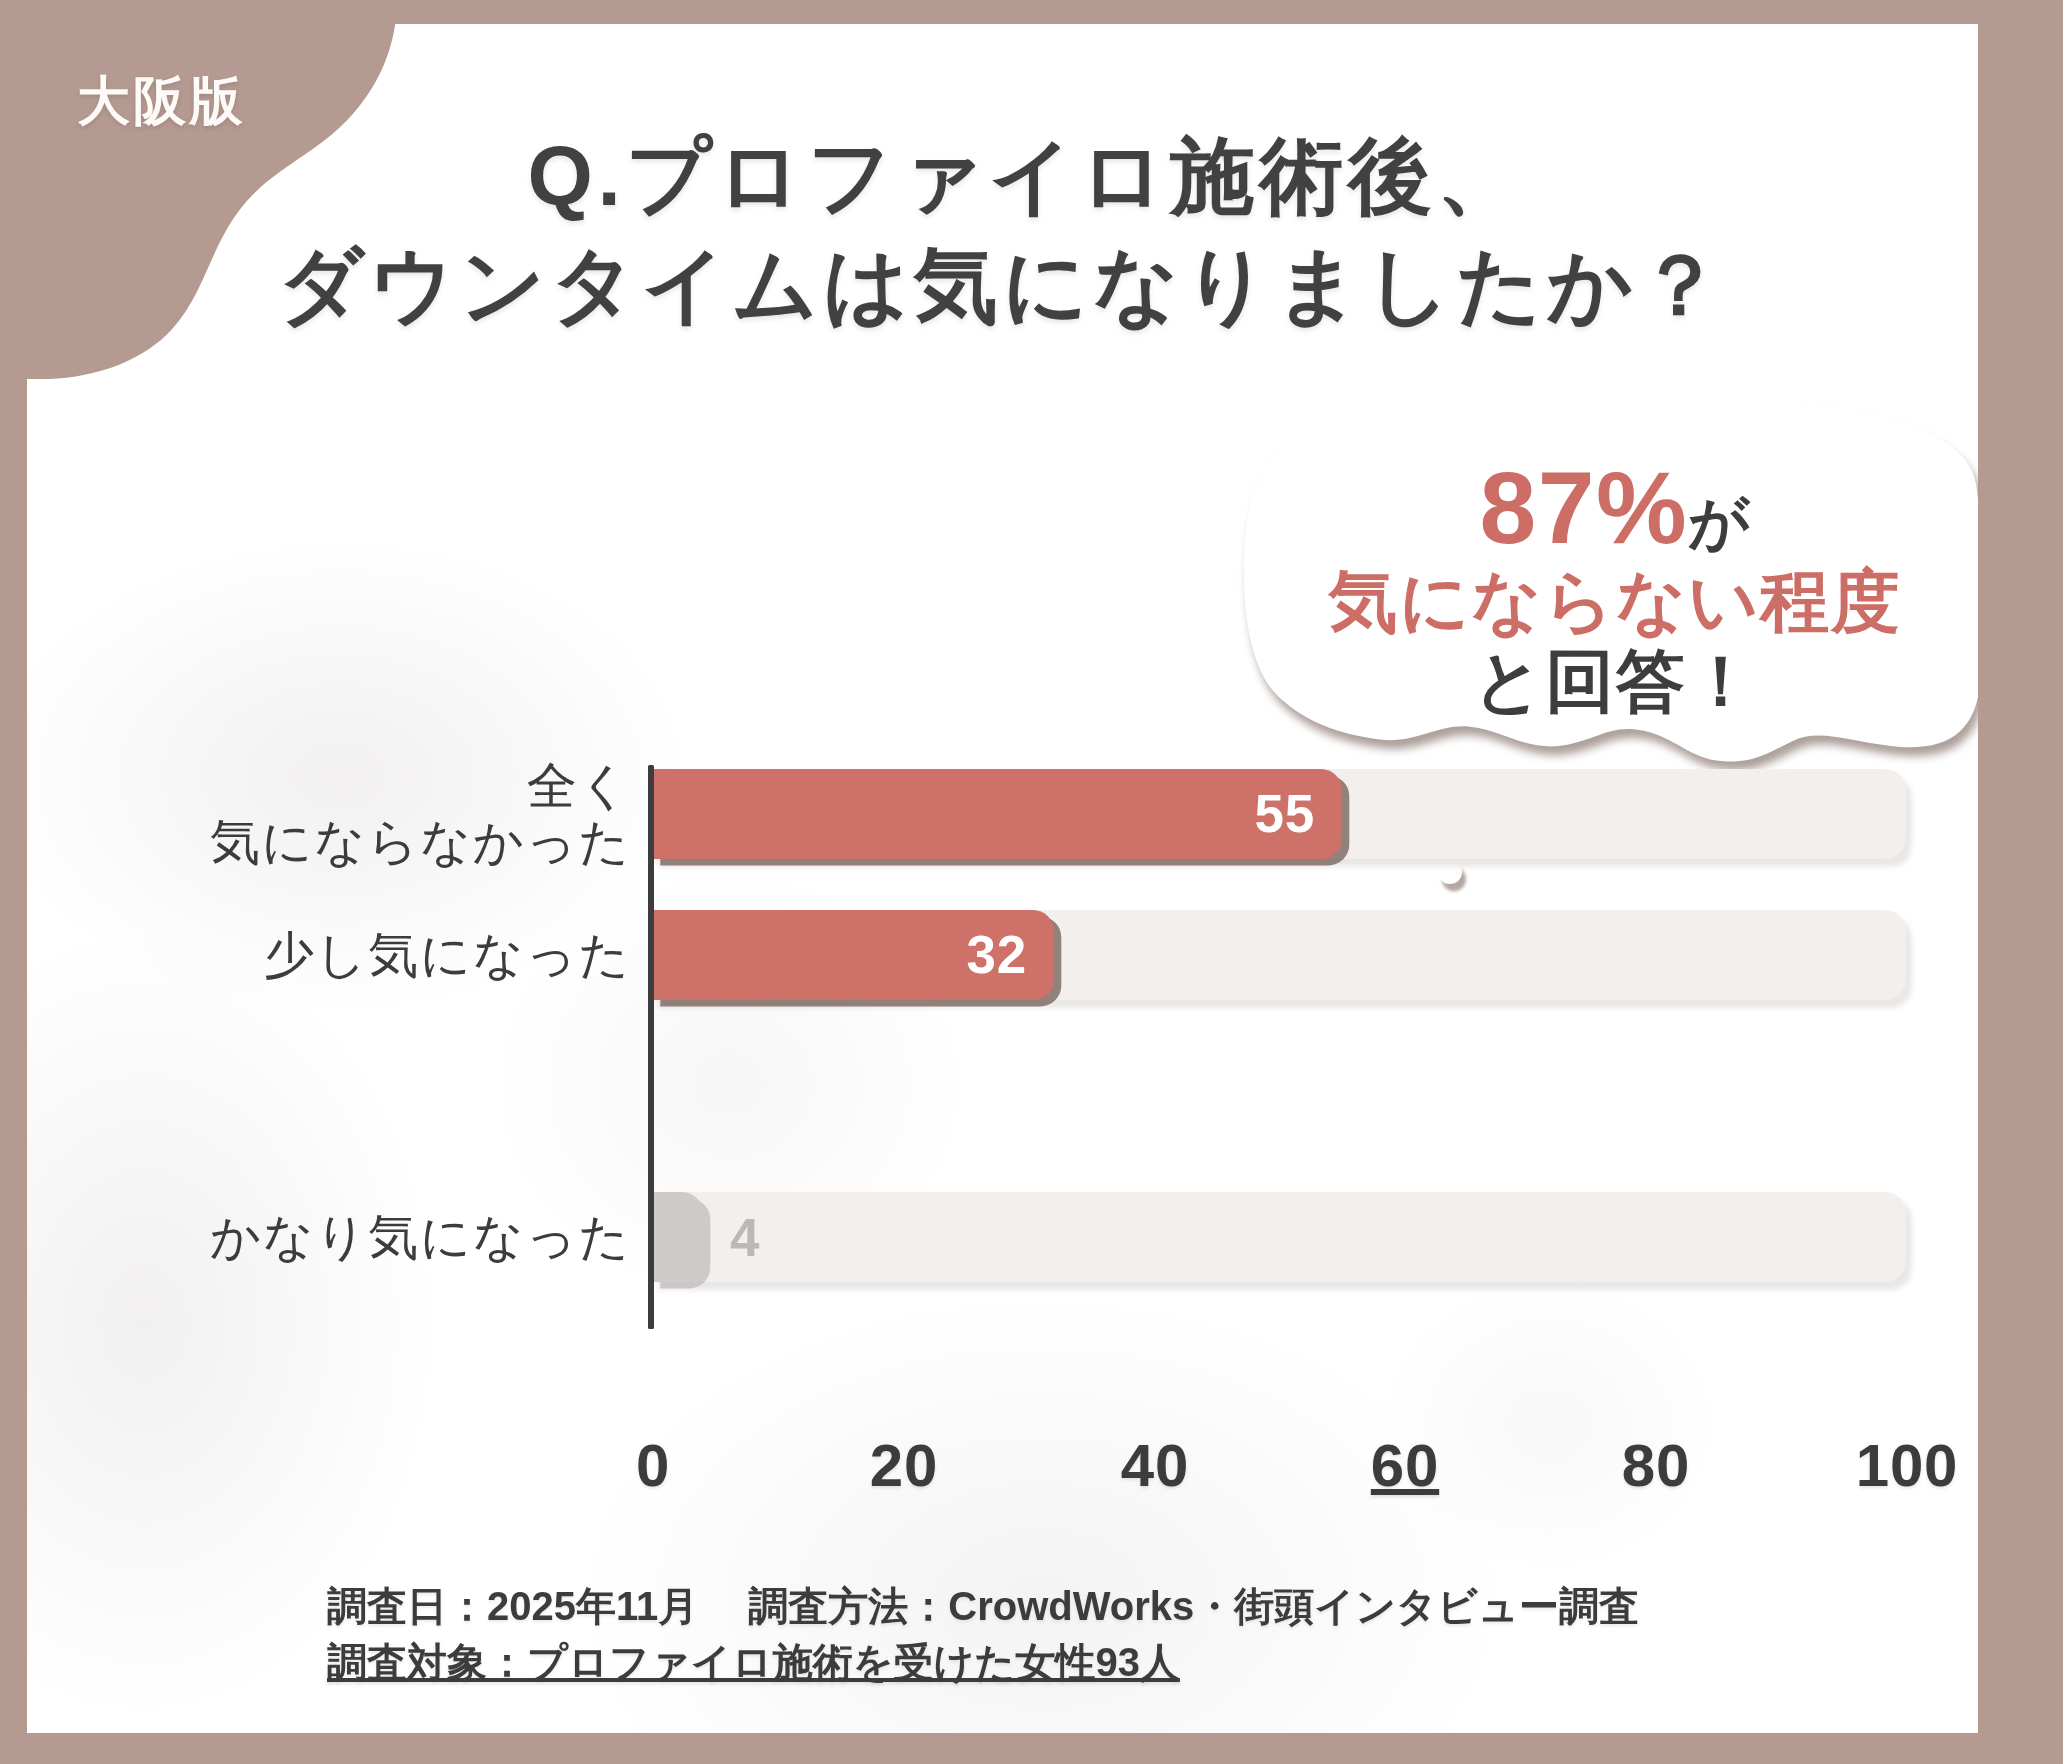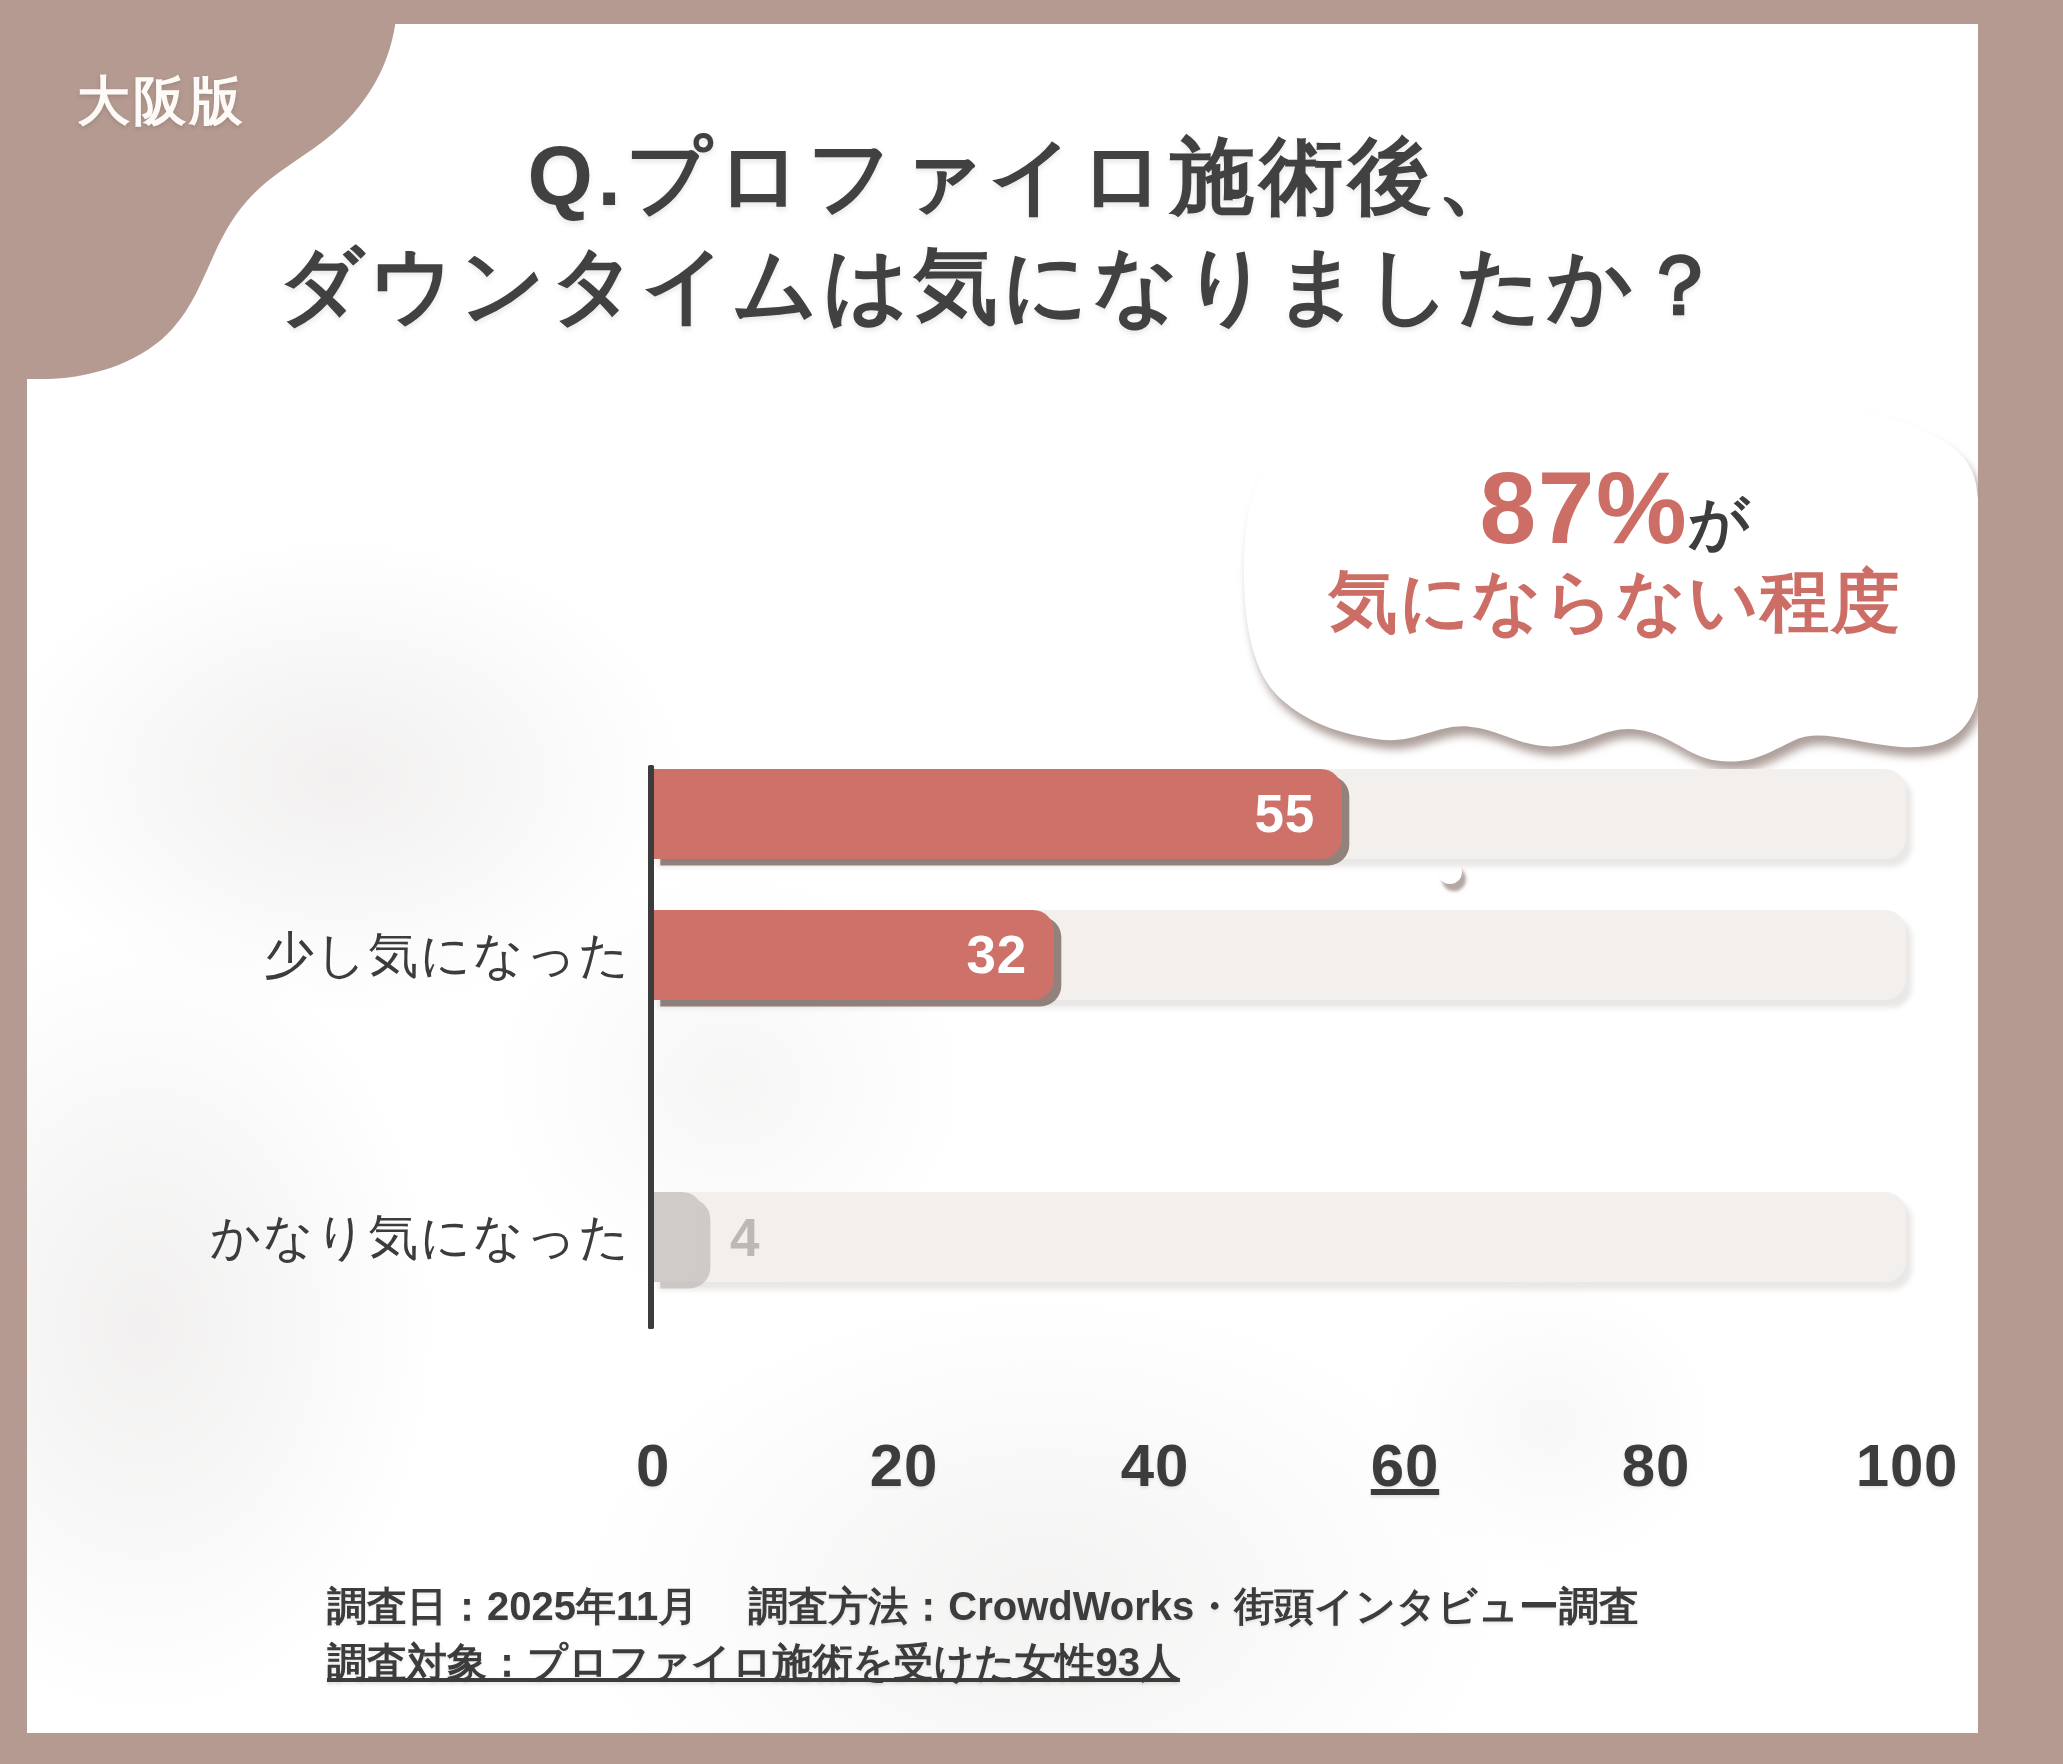--- a/index.html
+++ b/index.html
@@ -261,30 +261,35 @@
                  C120,428 86,412 56,386
                  C18,352 8,284 10,206
                  C13,96 62,34 198,14
                  C290,1 380,6 470,6 Z" fill="#ffffff"></path>
       </svg>
       <div class="bubble-text">
         <div class="bt-row1">
           <span class="pct">87%</span><span class="ga">が</span>
         </div>
         <div class="bt-row2">気にならない程度</div>
+        <div class="bt-row3">と回答！</div>
       </div>
     </div>
     <div class="drop big"></div>
     <div class="drop small"></div>
 
     <div class="chart">
 
       <div class="axis-line"></div>
 
       <div class="row r0">
+        <div class="cat-label two">
+          <div>全く</div>
+          <div>気にならなかった</div>
+        </div>
         <div class="track"></div>
         <div class="bar red" style="width:689px;">
           <span class="val">55</span>
         </div>
       </div>
 
       <div class="row r1">
         <div class="cat-label">
           <div>少し気になった</div>
         </div>

